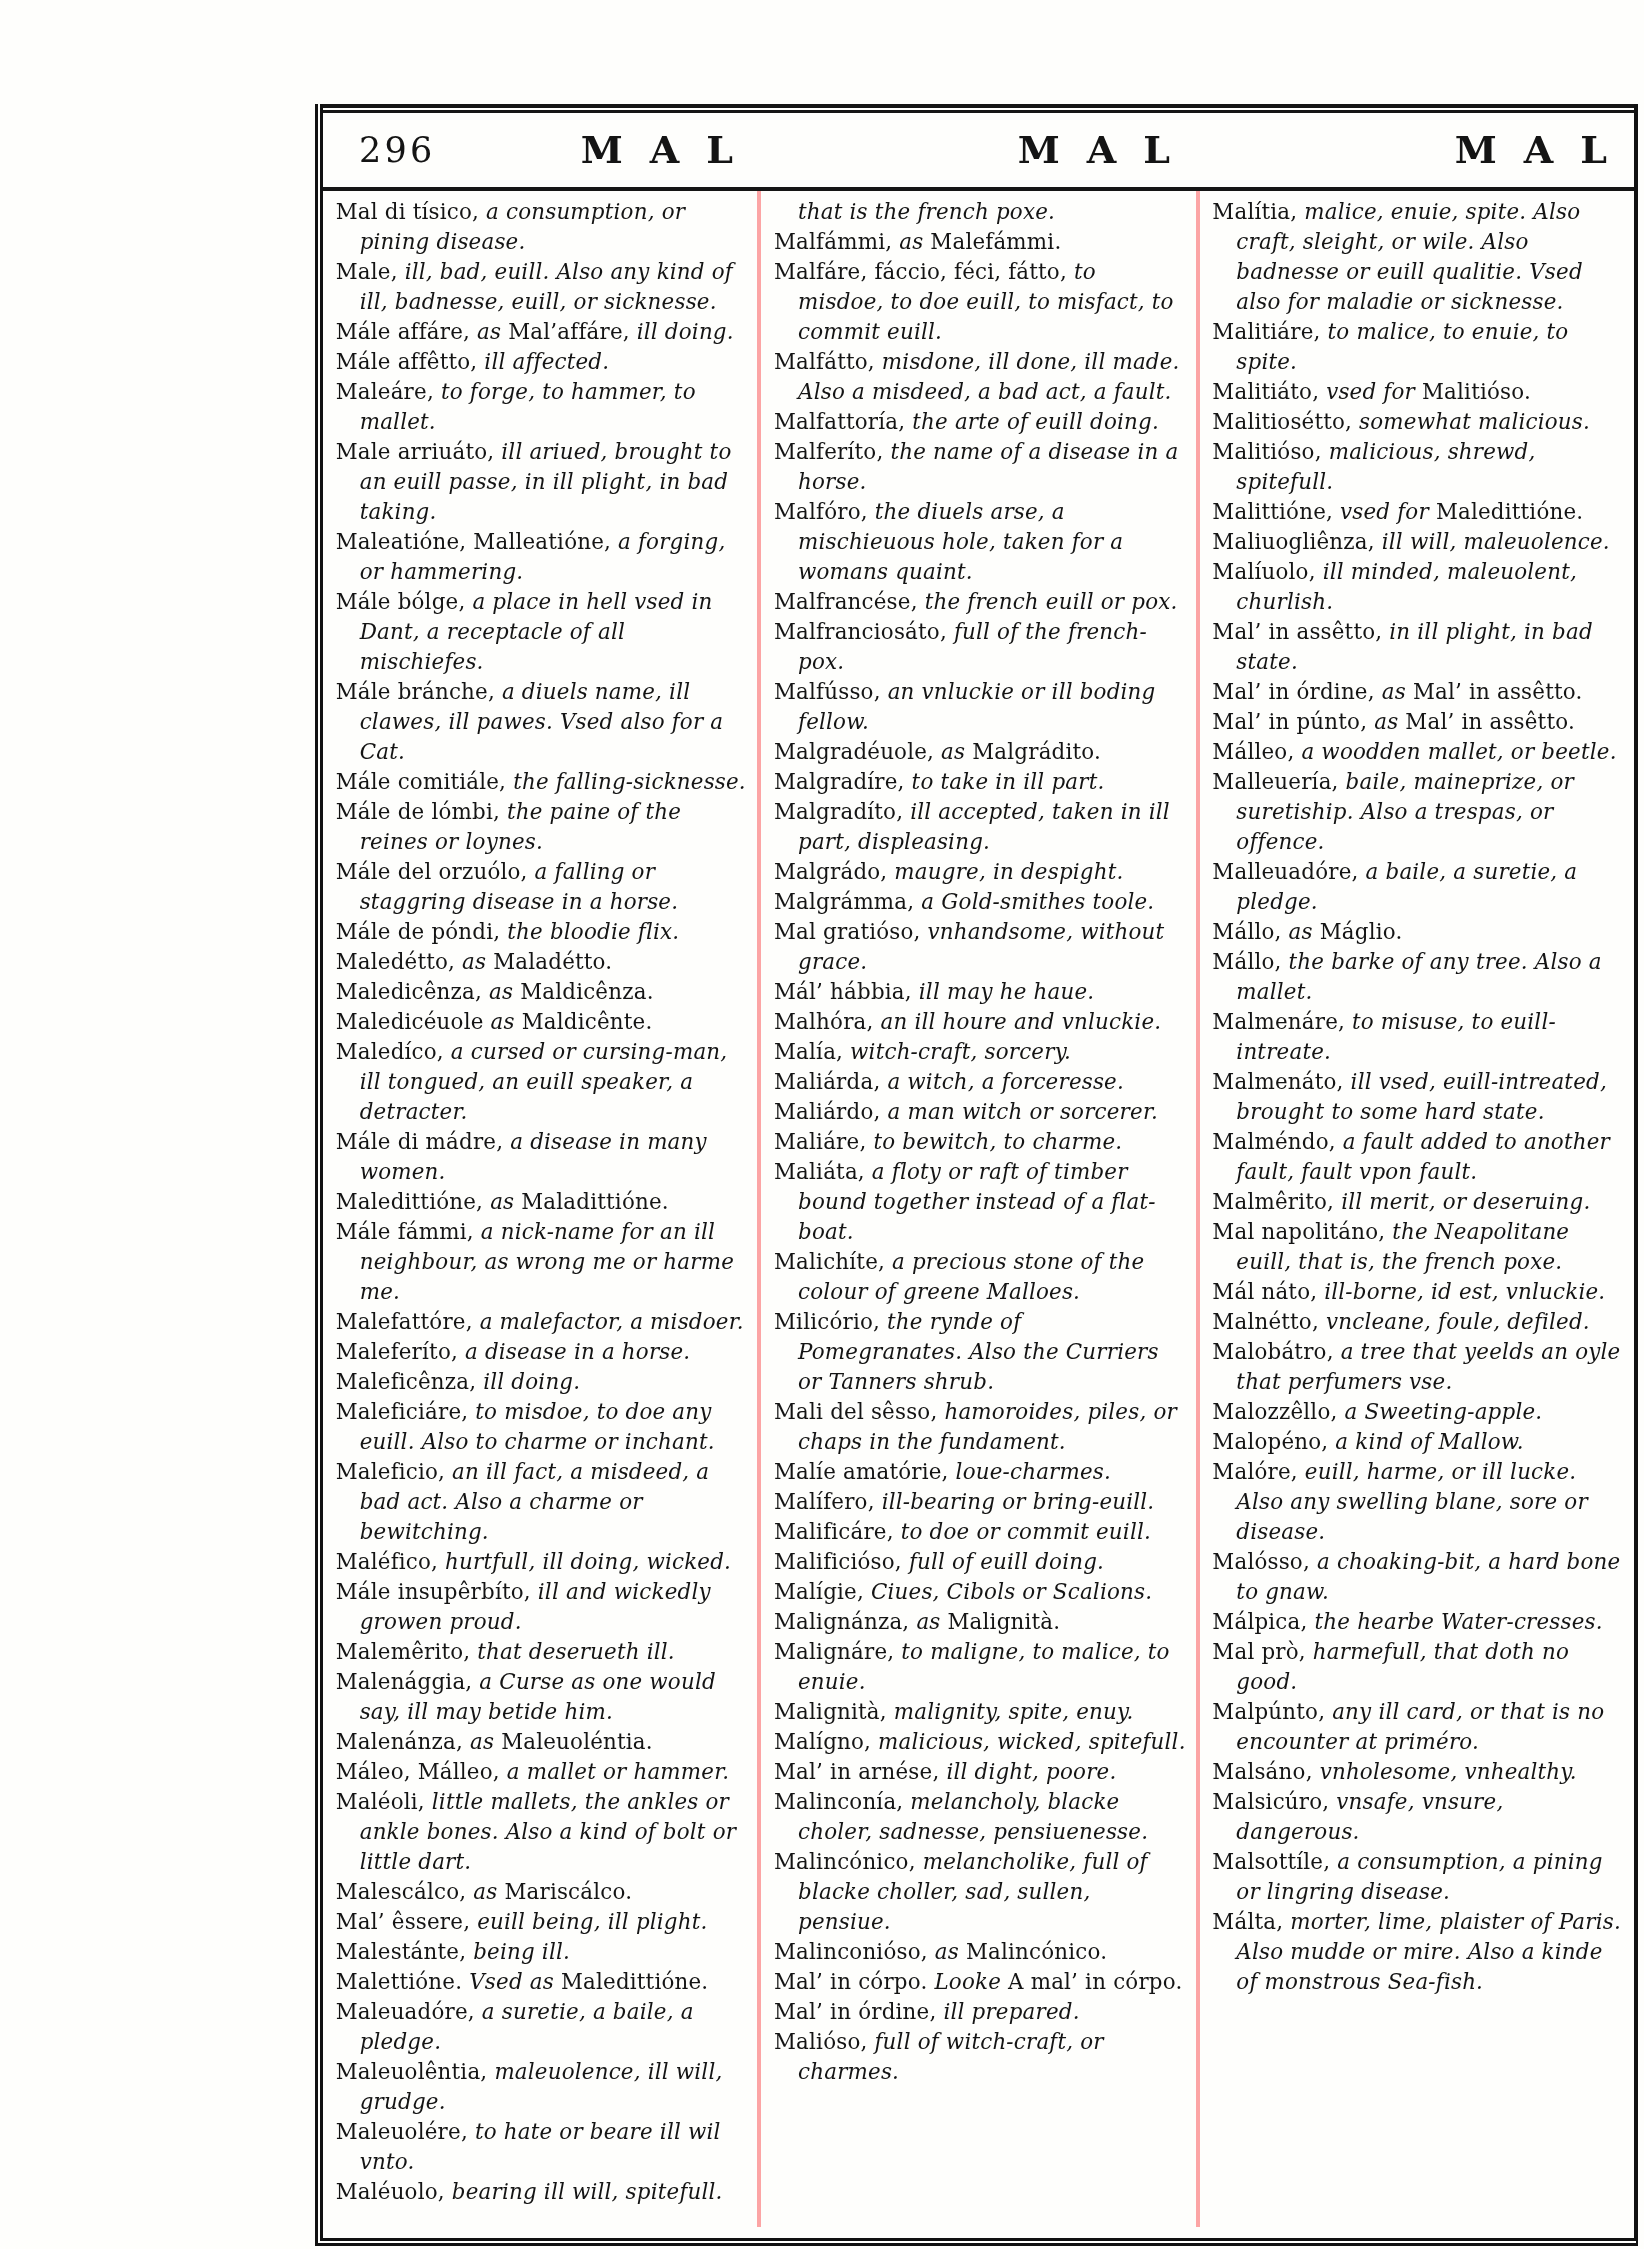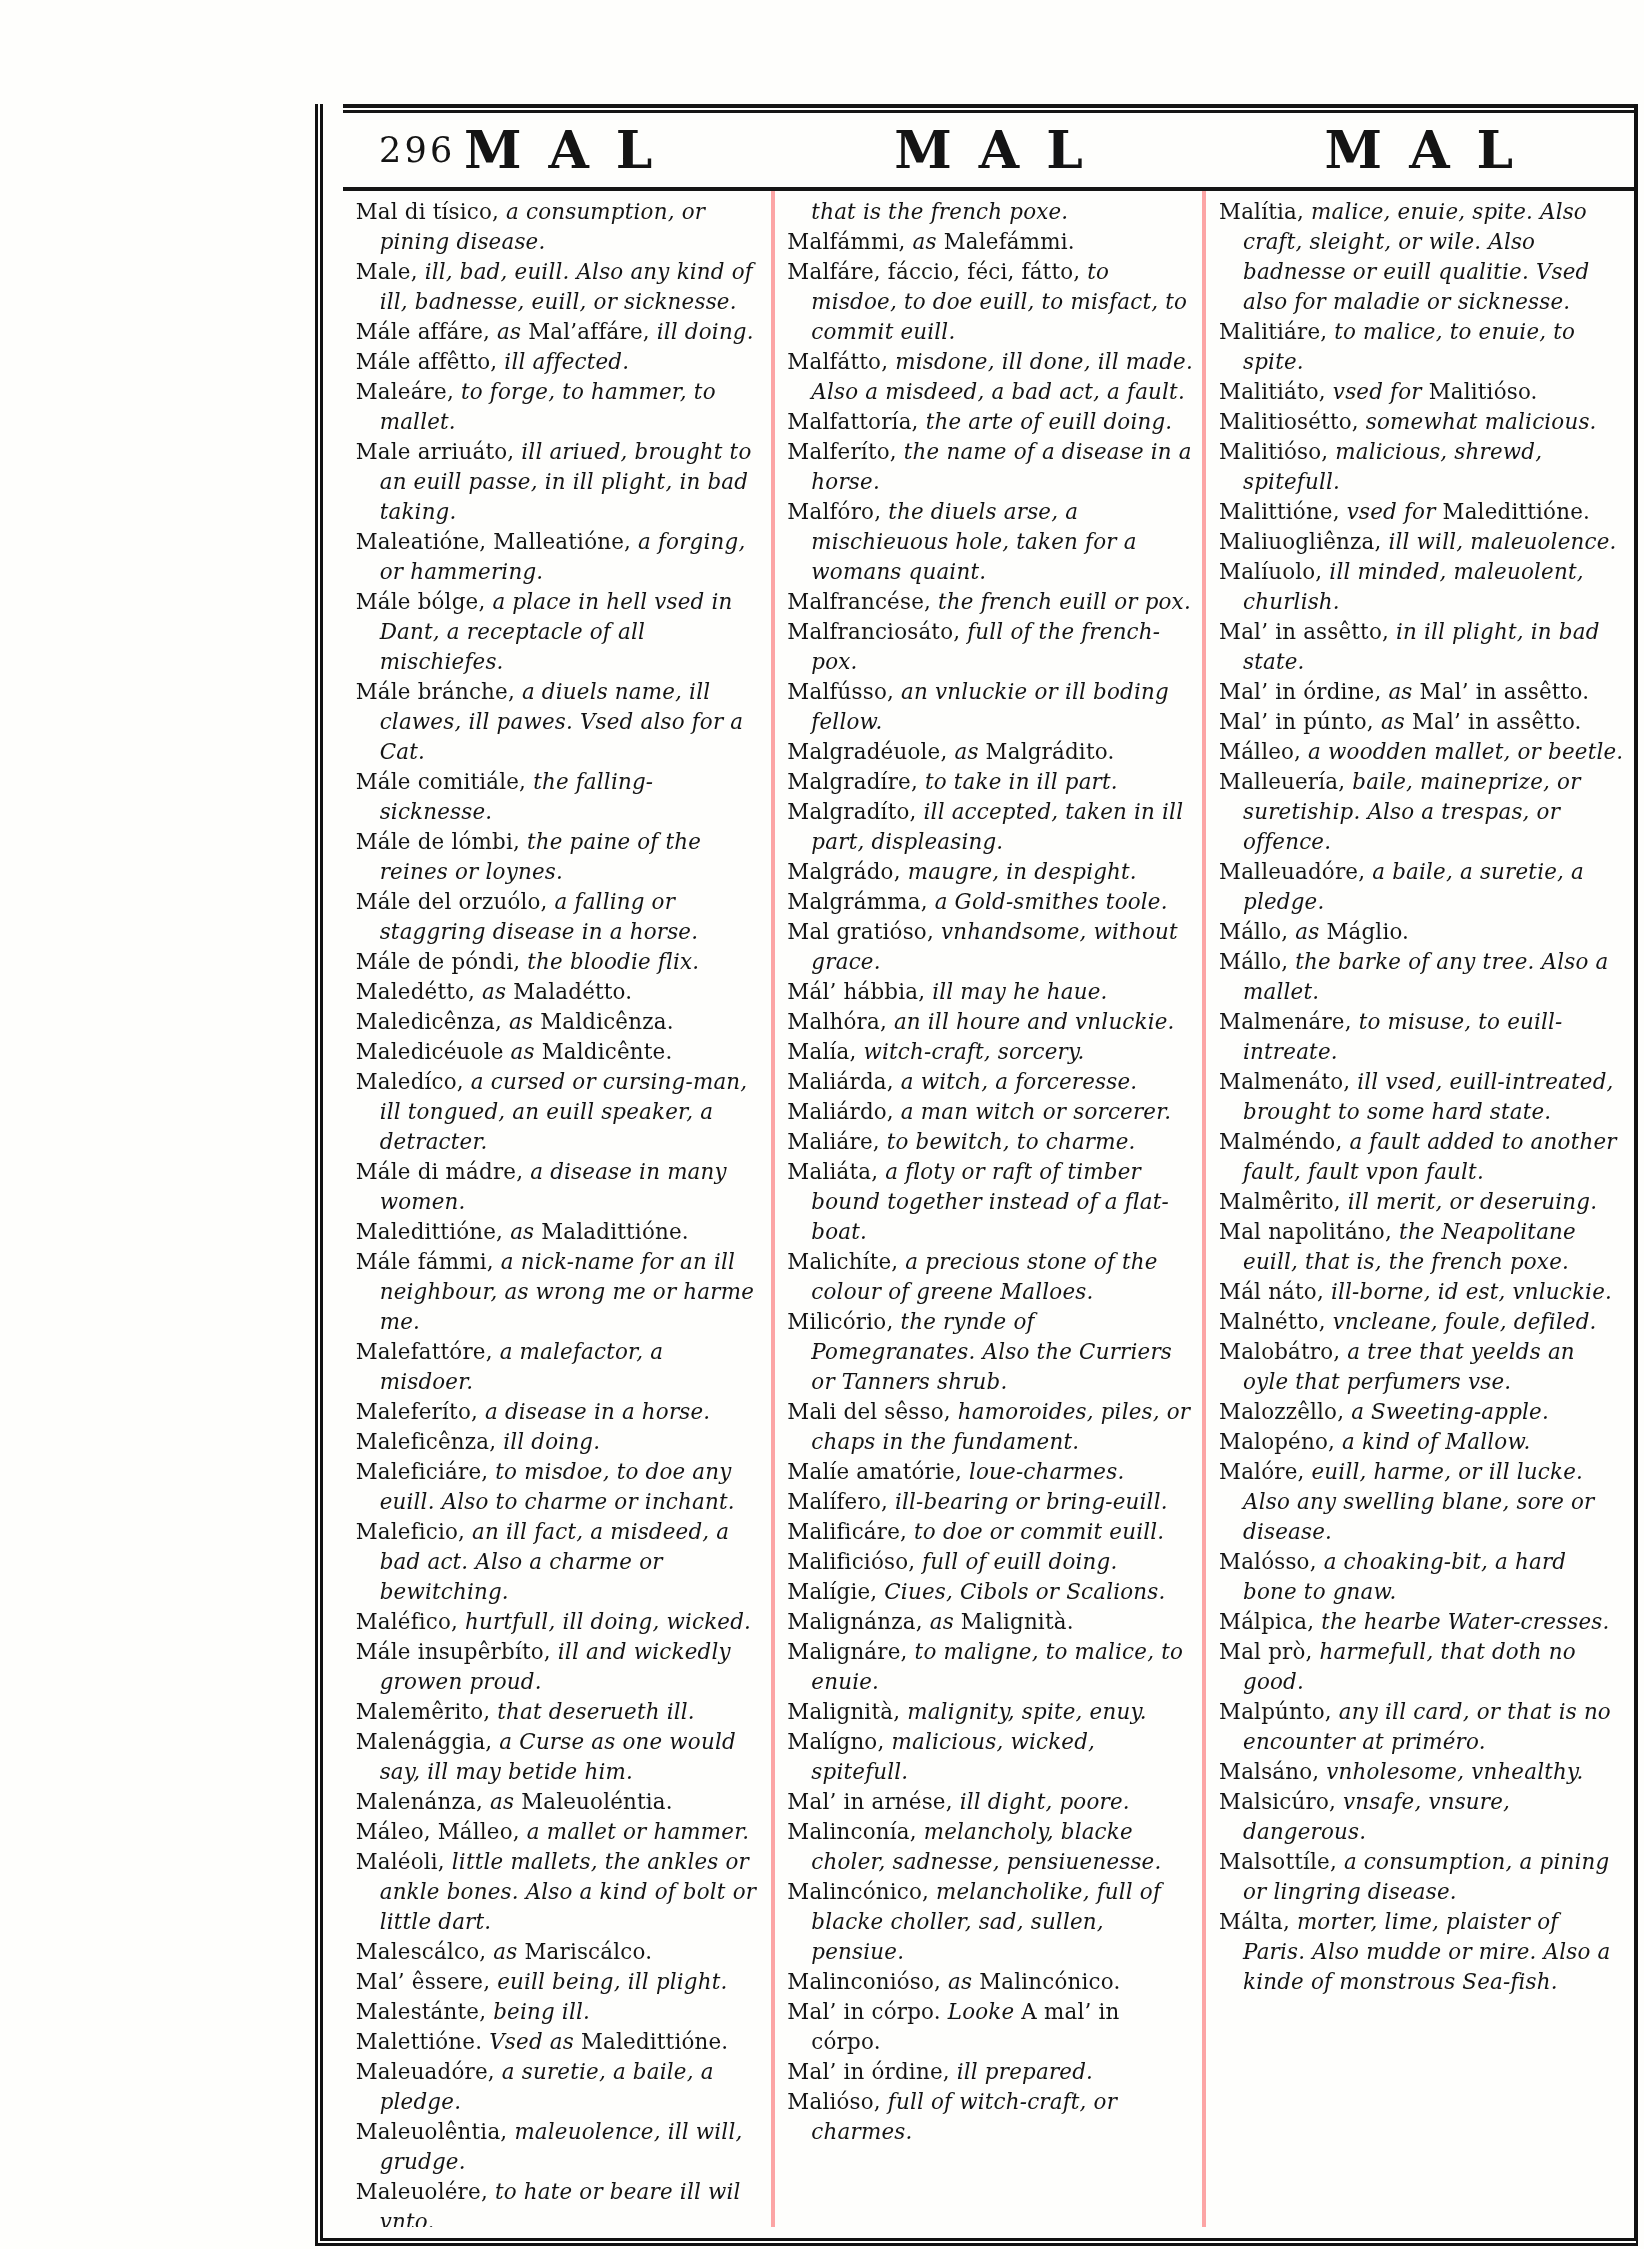--- a/index.html
+++ b/index.html
@@ -13,41 +13,40 @@
   }
   .sheet { position: absolute; inset: 0; background: #fefefc; }
   .frame {
     position: absolute;
     left: 315px; top: 104px;
     width: 1323px; height: 2142px;
     border-left: 8px double #111;
     border-right: 4px solid #111;
     border-bottom: 8px double #111;
     background: #fefefc;
-    padding-left: 20px;
   }
   .top-rule {
     height: 8.7px;
     border-top: 4px solid #151515;
     border-bottom: 3.2px solid #151515;
   }
   .header {
     position: relative;
     height: 78px;
     border-bottom: 4px solid #151515;
     display: flex; align-items: center;
   }
   .pageno {
     position: absolute; left: 36px; top: 17.4px;
     font-size: 35px; letter-spacing: 3.2px;
   }
   .heads { flex: 1; display: flex; }
   .rh {
-    flex: 1; text-align: center;
-    font-size: 52px; font-weight: 700;
+    flex: 1; text-align: right;
+    font-size: 38px; font-weight: 700;
     letter-spacing: 27px; text-indent: 27px;
   }
   .cols {
     display: flex; align-items: stretch;
     height: calc(100% - 98px);
     overflow: hidden;
   }
   .col {
     flex: 1; overflow: hidden;
     padding: 6.3px 8px 0 12.7px;

